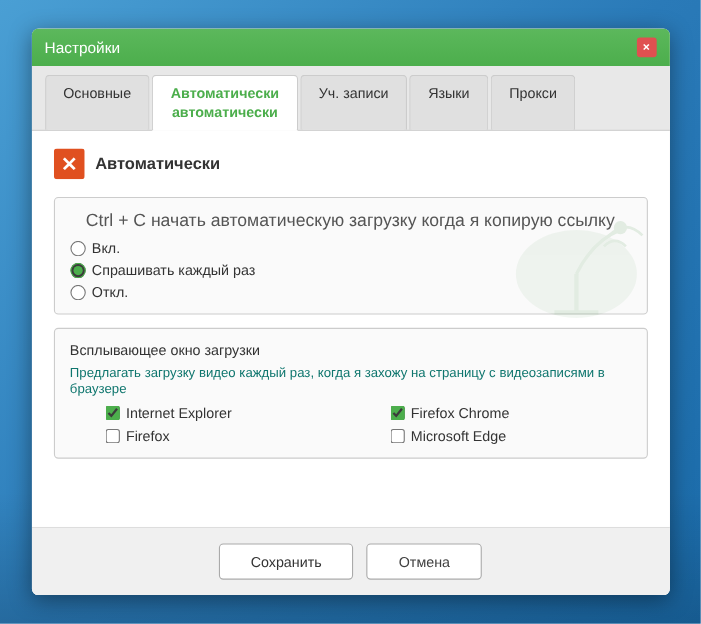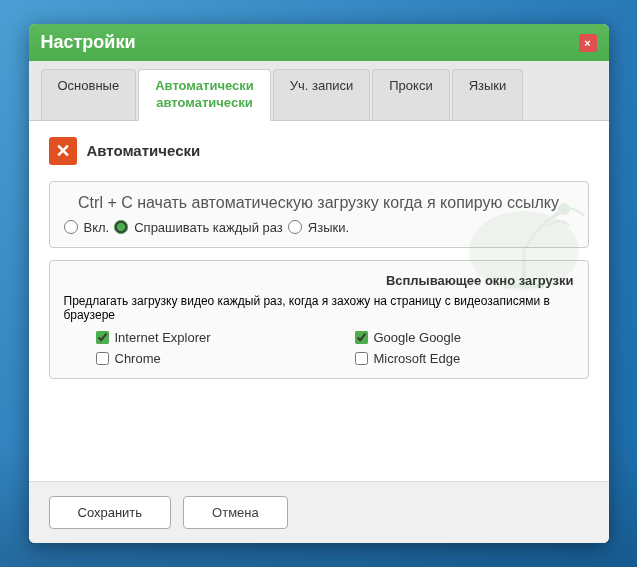--- a/index.html
+++ b/index.html
@@ -40,22 +40,22 @@
     .dialog-titlebar {
       background: linear-gradient(180deg, #5cb85c 0%, #4cae4c 100%);
       padding: 8px 12px;
       display: flex;
       align-items: center;
       justify-content: space-between;
     }
 
     .dialog-title {
       color: white;
-      font-size: 18px;
-      font-weight: bold;
+      font-size: 14px;
+      font-weight: normal;
     }
 
     .dialog-close {
       width: 18px;
       height: 18px;
       background: #e05050;
       border-radius: 3px;
       display: flex;
       align-items: center;
       justify-content: center;
@@ -131,37 +131,36 @@
     .card {
       border: 1px solid #ccc;
       border-radius: 4px;
       padding: 12px 14px;
       margin-bottom: 12px;
       background: #fafafa;
     }
 
     .card-title {
       font-size: 13px;
-      font-weight: bold;
+      font-weight: normal;
       color: #333;
       margin-bottom: 6px;
-      text-align: right;
     }
 
     .card-desc {
       font-size: 16px;
       color: #555;
       margin-bottom: 8px;
       text-align: center;
     }
 
     
     .radio-group {
       display: flex;
-      flex-direction: row;
+      flex-direction: column;
       gap: 5px;
       margin-top: 6px;
     }
 
     .radio-item {
       display: flex;
       align-items: center;
       gap: 6px;
       font-size: 13px;
       color: #333;
@@ -204,21 +203,21 @@
       right: 20px;
       top: 50px;
       opacity: 0.12;
       font-size: 80px;
     }
 
     
     .dialog-footer {
       padding: 14px 20px;
       display: flex;
-      justify-content: flex-start;
+      justify-content: center;
       gap: 12px;
       background: #f0f0f0;
       border-top: 1px solid #ddd;
     }
 
     .btn {
       padding: 8px 28px;
       font-size: 13px;
       border-radius: 4px;
       cursor: pointer;
@@ -246,22 +245,22 @@
     <span class="dialog-title">Настройки</span>
     <div class="dialog-close">×</div>
   </div>
 
   <div class="dialog-body">
 
     <div class="tabs">
       <div class="tab">Основные</div>
       <div class="tab active" style="line-height:1.3; text-align:center;">Автоматически<br>автоматически</div>
       <div class="tab">Уч. записи</div>
+      <div class="tab">Языки</div>
       <div class="tab">Прокси</div>
-      <div class="tab">Языки</div>
     </div>
 
     <div class="tab-content">
 
       <div class="satellite-watermark">
         <svg width="140" height="140" viewBox="0 0 140 140" fill="none" xmlns="http://www.w3.org/2000/svg">
 
           <ellipse cx="75" cy="80" rx="55" ry="40" fill="#3a8a3a" opacity="0.5"></ellipse>
           <path d="M 75 80 Q 90 50 115 40" stroke="#3a8a3a" stroke-width="3" fill="none"></path>
           <circle cx="115" cy="38" r="6" fill="#3a8a3a"></circle>
@@ -288,40 +287,40 @@
           <label class="radio-item">
             <input type="radio" name="autodownload" style="">
             <span>Вкл.</span>
           </label>
           <label class="radio-item">
             <input type="radio" name="autodownload" checked="" style="">
             <span>Спрашивать каждый раз</span>
           </label>
           <label class="radio-item">
             <input type="radio" name="autodownload" style="">
-            <span>Языки.</span>
+            <span>Откл.</span>
           </label>
         </div>
       </div>
 
       <div class="card">
         <div class="card-title">Всплывающее окно загрузки</div>
-        <div style="font-size:12px; color:#000000; margin-bottom:8px;">Предлагать загрузку видео каждый раз, когда я захожу на страницу с видеозаписями в браузере</div>
+        <div style="font-size:12px; color:#0f766e; margin-bottom:8px;">Предлагать загрузку видео каждый раз, когда я захожу на страницу с видеозаписями в браузере</div>
         <div class="checkbox-grid">
           <label class="checkbox-item">
             <input type="checkbox" checked="" style="">
             <span>Internet Explorer</span>
           </label>
           <label class="checkbox-item">
             <input type="checkbox" checked="" style="">
-            <span>Google Google</span>
+            <span>Firefox Chrome</span>
           </label>
           <label class="checkbox-item">
             <input type="checkbox" style="">
-            <span>Chrome</span>
+            <span>Firefox</span>
           </label>
           <label class="checkbox-item">
             <input type="checkbox" style="">
             <span>Microsoft Edge</span>
           </label>
         </div>
       </div>
 
     </div>
 

